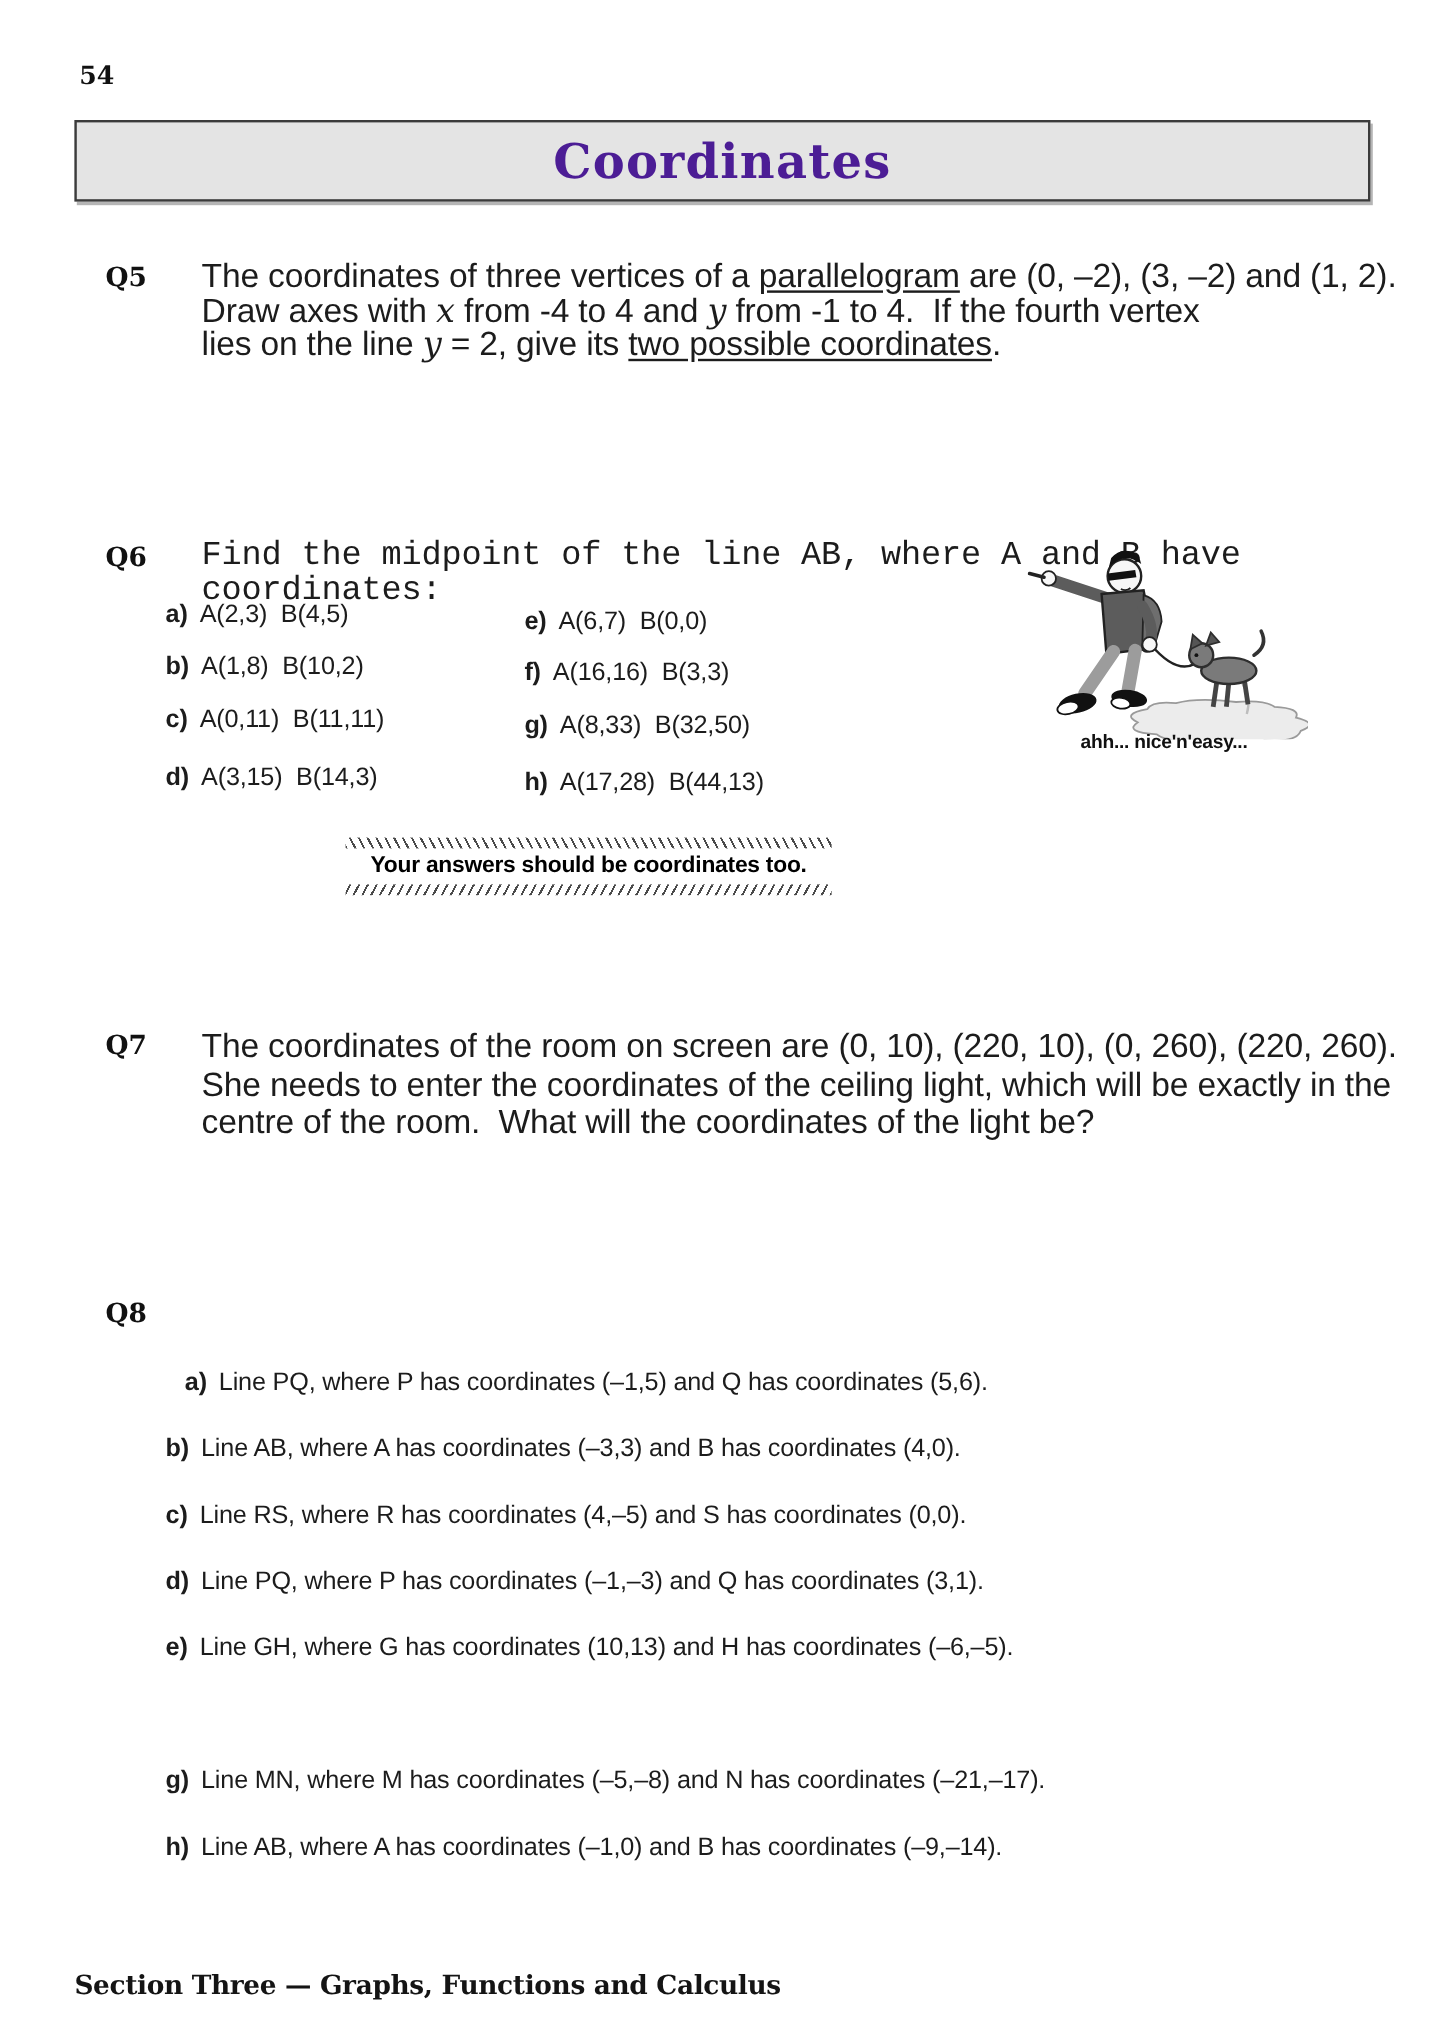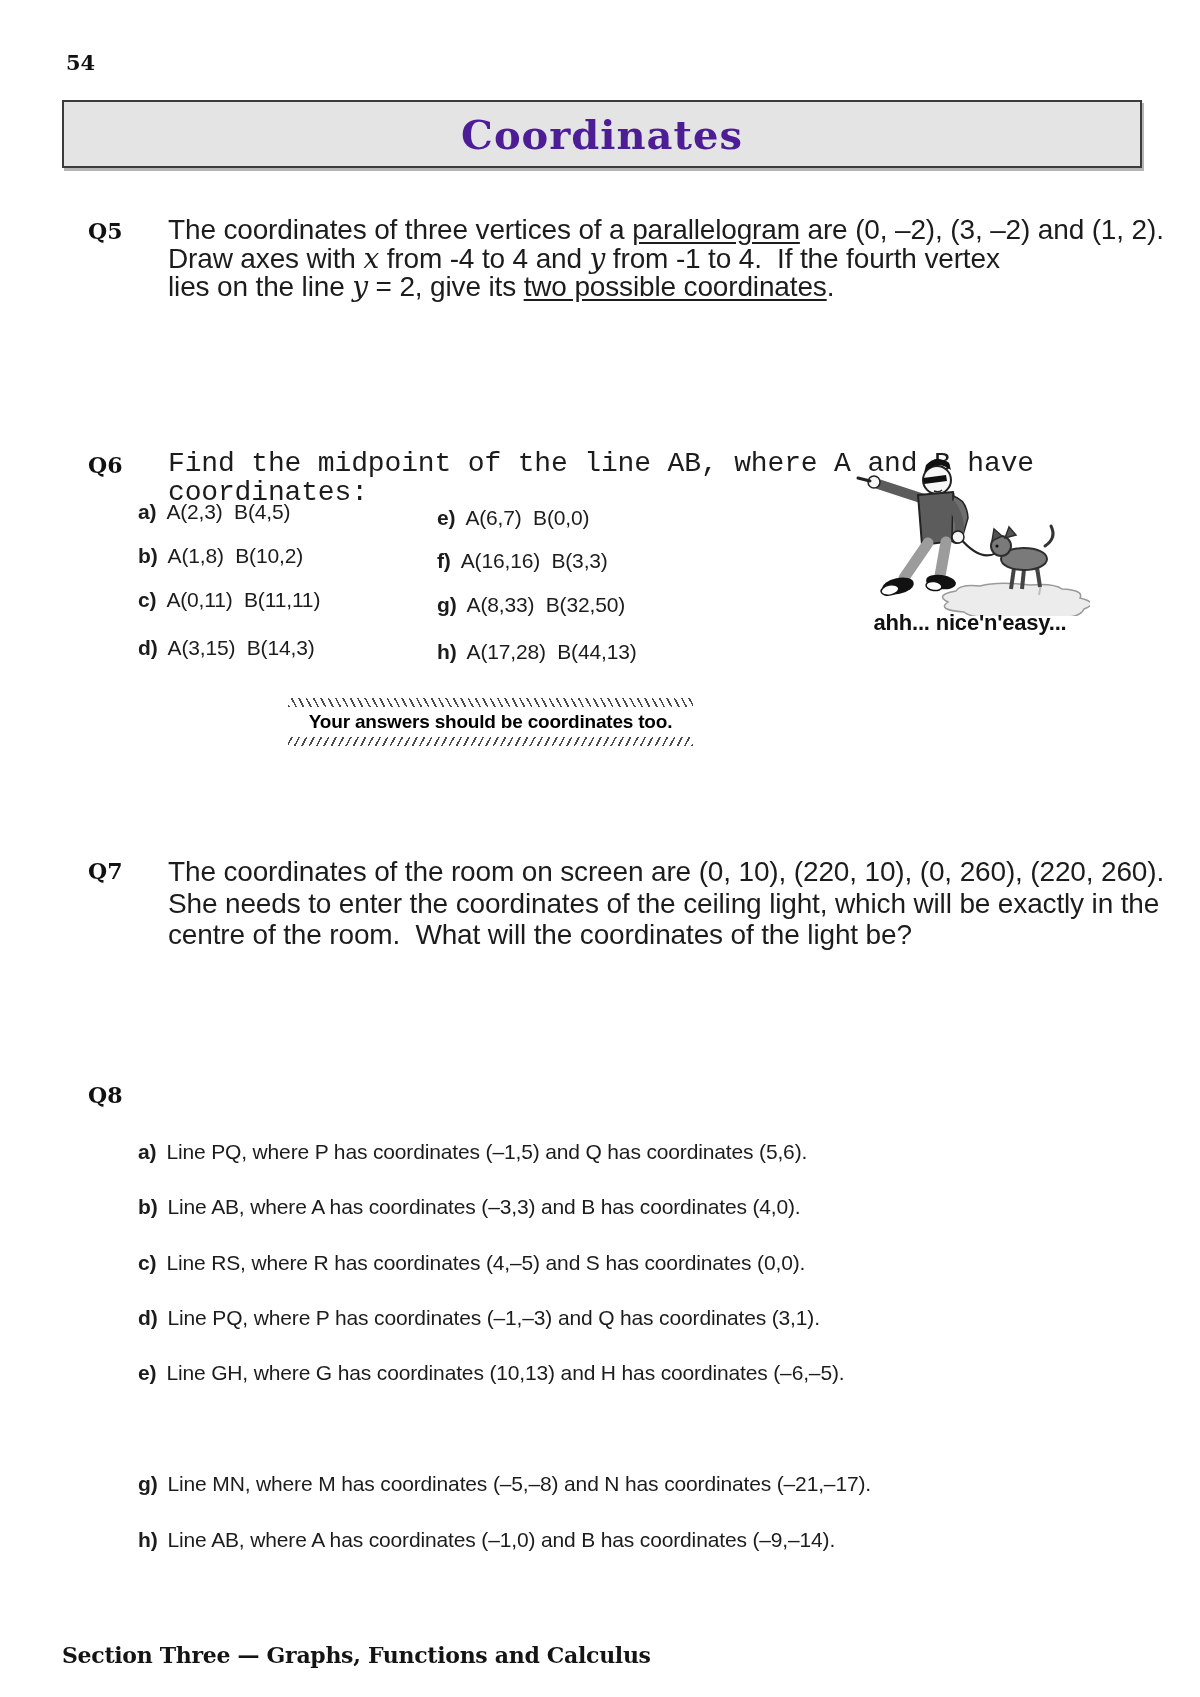--- a/index.html
+++ b/index.html
@@ -32,21 +32,21 @@
   .qtext { font-size:28px; line-height:28.5px; letter-spacing:-0.15px; }
   .qtext .line { white-space:pre; }
   .q7text { line-height:31.5px; }
   .u { text-decoration:underline; text-underline-offset:3px; }
   .var { font-style:italic; font-family:"DejaVu Serif","Liberation Serif",serif; }
 
   .q-item { font-size:21px; letter-spacing:-0.15px; white-space:pre; }
   .item-label { font-weight:bold; margin-right:10px; }
 
   .cartoon-caption {
-    width:240px; text-align:center; font-weight:bold; font-size:22px;
+    width:240px; text-align:center; font-weight:bold; font-size:16px;
     letter-spacing:-0.2px; color:#111;
   }
 
   .answers-note { width:405px; display:flex; flex-direction:column; gap:3px; }
   .hatch { height:9px; width:100%;
     background:repeating-linear-gradient(62deg,#4a4a4a 0 1.6px,transparent 1.6px 6.5px);
   }
   .hatch.bottom {
     background:repeating-linear-gradient(-62deg,#4a4a4a 0 1.6px,transparent 1.6px 6.5px);
   }
@@ -148,21 +148,21 @@
 
   <div class="abs qlabel" style="left:88px; top:858px;">Q7</div>
   <div class="abs qtext q7text" style="left:168px; top:856px;">
     <div class="line">The coordinates of the room on screen are (0, 10), (220, 10), (0, 260), (220, 260).</div>
     <div class="line">She needs to enter the coordinates of the ceiling light, which will be exactly in the</div>
     <div class="line">centre of the room.  What will the coordinates of the light be?</div>
   </div>
 
   <div class="abs qlabel" style="left:88px; top:1082px;">Q8</div>
 
-  <div class="abs q-item" style="left:138px; top:1140px;text-align:center;"><span class="item-label">a)</span><span>Line PQ, where P has coordinates (–1,5) and Q has coordinates (5,6).</span></div>
+  <div class="abs q-item" style="left:154px; top:1140px;text-align:center;"><span class="item-label">a)</span><span>Line PQ, where P has coordinates (–1,5) and Q has coordinates (5,6).</span></div>
   <div class="abs q-item" style="left:138px; top:1195px;"><span class="item-label">b)</span><span>Line AB, where A has coordinates (–3,3) and B has coordinates (4,0).</span></div>
   <div class="abs q-item" style="left:138px; top:1251px;"><span class="item-label">c)</span><span>Line RS, where R has coordinates (4,–5) and S has coordinates (0,0).</span></div>
   <div class="abs q-item" style="left:138px; top:1306px;"><span class="item-label">d)</span><span>Line PQ, where P has coordinates (–1,–3) and Q has coordinates (3,1).</span></div>
   <div class="abs q-item" style="left:138px; top:1361px;"><span class="item-label">e)</span><span>Line GH, where G has coordinates (10,13) and H has coordinates (–6,–5).</span></div>
   <div class="abs q-item" style="left:138px; top:1472px;"><span class="item-label">g)</span><span>Line MN, where M has coordinates (–5,–8) and N has coordinates (–21,–17).</span></div>
   <div class="abs q-item" style="left:138px; top:1528px;"><span class="item-label">h)</span><span>Line AB, where A has coordinates (–1,0) and B has coordinates (–9,–14).</span></div>
 
   <div class="abs footer" style="left:62px; top:1642px;">Section Three — Graphs, Functions and Calculus</div>
 
 </div>

